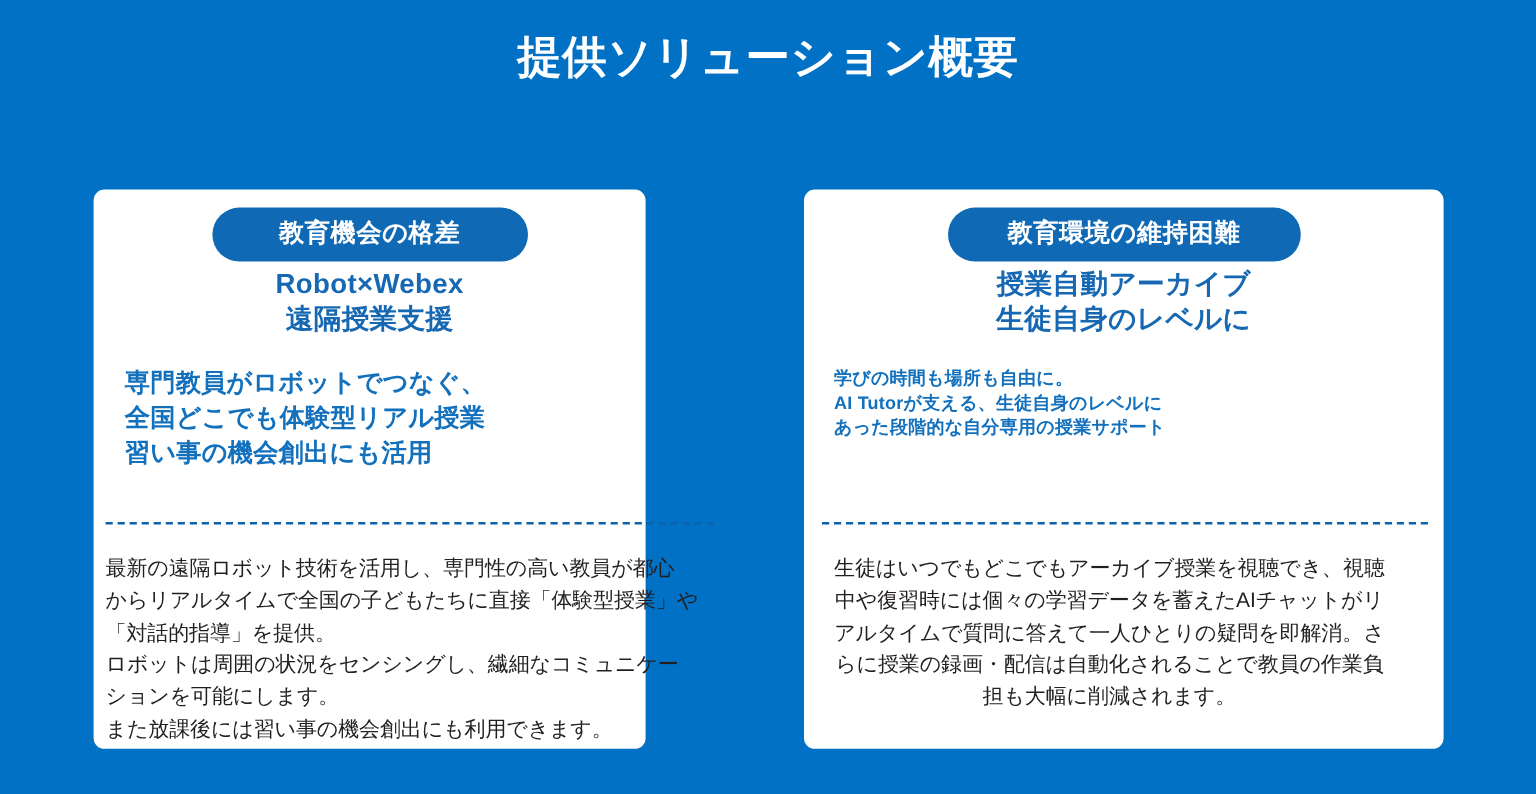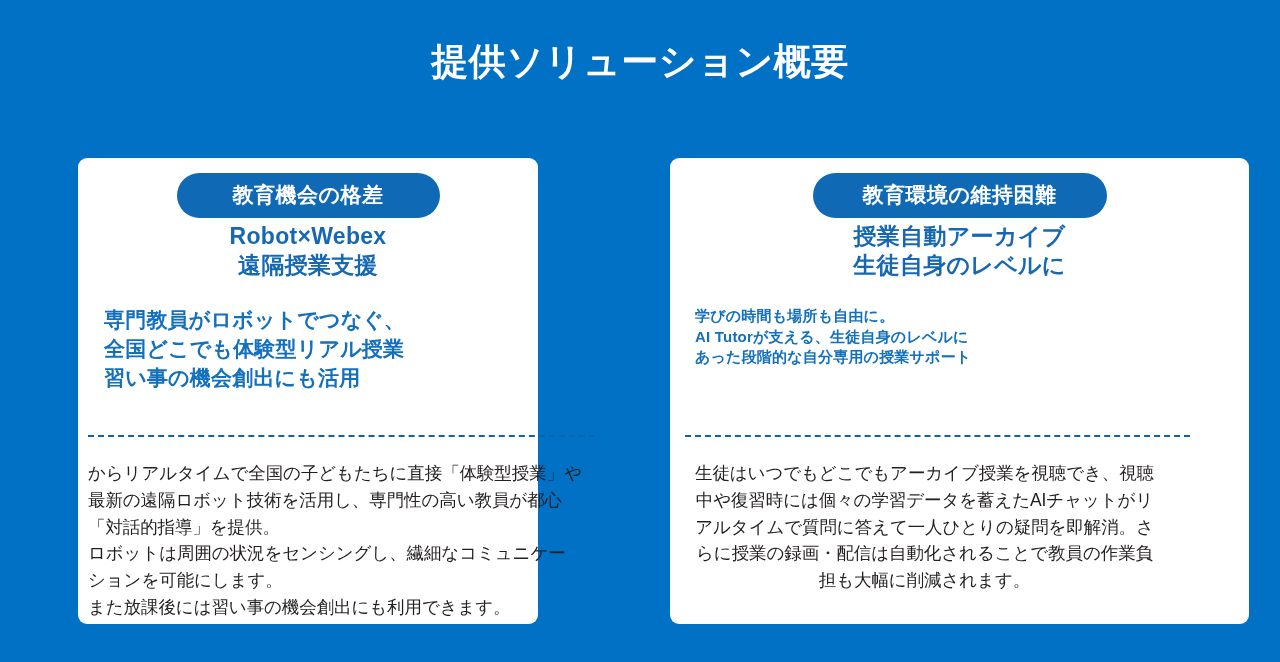--- a/index.html
+++ b/index.html
@@ -19,42 +19,42 @@
   .slide {
     position:relative;
     width:1280px;
     height:662px;
     background:#0171c5;
   }
 
   
   .slide-title {
     position:absolute;
-    top:40px;
+    top:26px;
     left:0;
     width:1280px;
     text-align:center;
     color:#ffffff;
     font-size:37px;
     font-weight:bold;
     letter-spacing:0.5px;
     line-height:1.2;
     white-space:nowrap;
   }
 
   
   .card {
     position:absolute;
     top:158px;
     height:466px;
     background:#ffffff;
     border-radius:9px;
   }
   .card-left  { left:78px;  width:460px; }
-  .card-right { left:670px; width:579px; }
+  .card-right { left:670px; width:533px; }
 
   .card-inner {
     position:relative;
     width:100%;
     height:100%;
   }
 
   
   .badge-row {
     position:absolute;
@@ -147,22 +147,22 @@
 
       <div class="subtitle" style="color: rgb(18, 112, 188);">
         <span class="ln">専門教員がロボットでつなぐ、</span>
         <span class="ln">全国どこでも体験型リアル授業</span>
         <span class="ln">習い事の機会創出にも活用</span>
       </div>
 
       <div class="divider" style="border-top-color: rgb(13, 99, 171);"></div>
 
       <div class="body-text" style="color: rgb(35, 31, 32);">
+        <span class="ln">最新の遠隔ロボット技術を活用し、専門性の高い教員が都心</span>
         <span class="ln">からリアルタイムで全国の子どもたちに直接「体験型授業」や</span>
-        <span class="ln">最新の遠隔ロボット技術を活用し、専門性の高い教員が都心</span>
         <span class="ln">「対話的指導」を提供。</span>
         <span class="ln">ロボットは周囲の状況をセンシングし、繊細なコミュニケー</span>
         <span class="ln">ションを可能にします。</span>
         <span class="ln">また放課後には習い事の機会創出にも利用できます。</span>
       </div>
 
     </div>
   </div>
 
   <div class="card card-right" style="background: rgb(255, 255, 255);">

